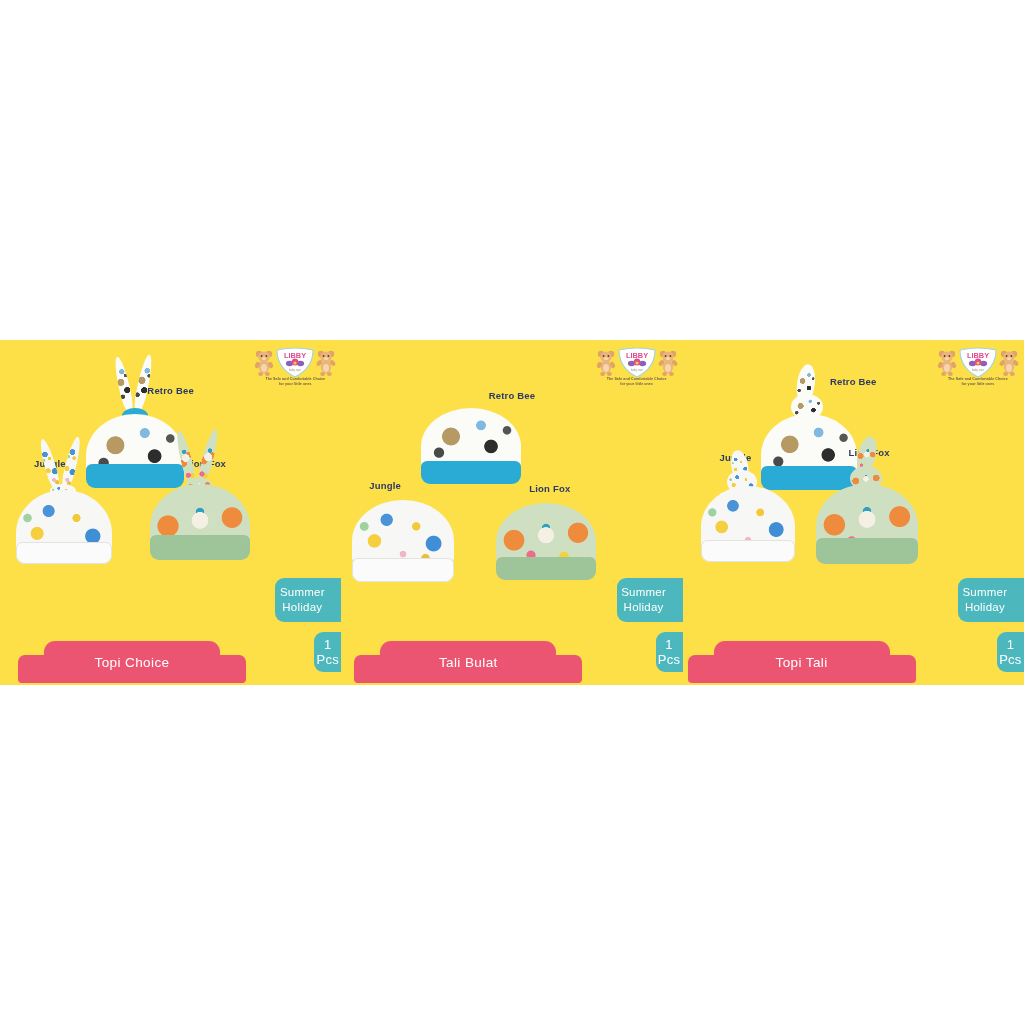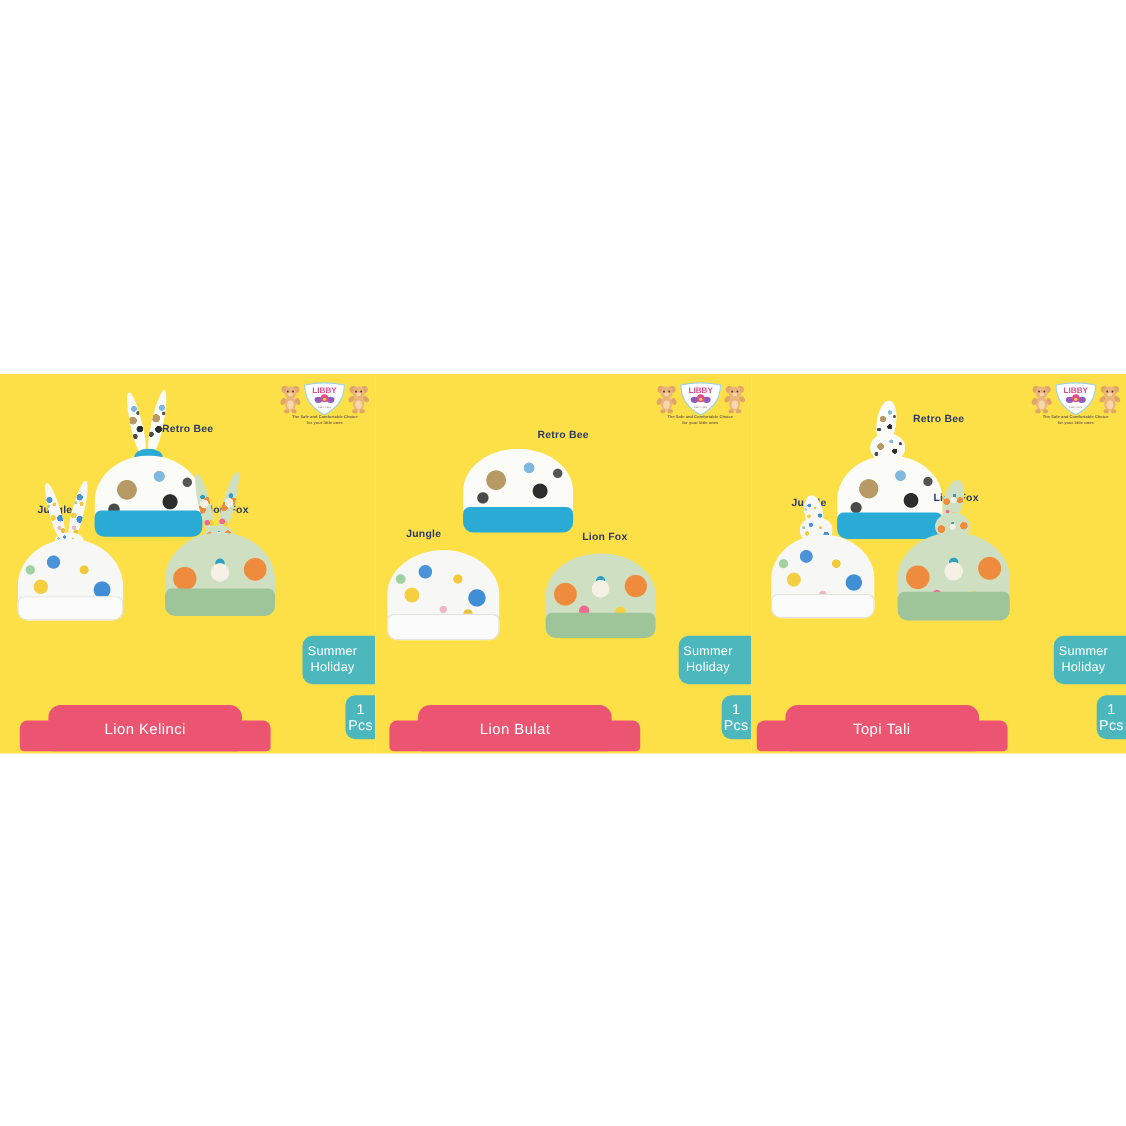--- a/index.html
+++ b/index.html
@@ -338,21 +338,21 @@
         <span>Holiday</span>
       </span>
     </div>
     <div class="badge qty" style="right:0; top:292px;">
       <span>1 Pcs</span>
     </div>
 
     <div class="name-banner" style="left:18px;">
       <div class="banner-wing" style="background:#ec5572;"></div>
       <div class="banner-center" style="background:#ec5572;">
-        <span class="banner-text">Lion Kelinci</span>
+        <span class="banner-text">Topi Choice</span>
       </div>
     </div>
   </div>
 
   <div class="product-panel p2">
 
     <div class="brand-logo">
       <div class="logo-row">
         <span class="bear left">
           <svg viewBox="0 0 20 27" width="20" height="27">
@@ -434,21 +434,21 @@
         <span>Holiday</span>
       </span>
     </div>
     <div class="badge qty" style="right:0; top:292px;">
       <span>1 Pcs</span>
     </div>
 
     <div class="name-banner" style="left:13px;">
       <div class="banner-wing" style="background:#ec5572;"></div>
       <div class="banner-center" style="background:#ec5572;">
-        <span class="banner-text">Lion Bulat</span>
+        <span class="banner-text">Tali Bulat</span>
       </div>
     </div>
   </div>
 
   <div class="product-panel p3">
 
     <div class="brand-logo">
       <div class="logo-row">
         <span class="bear left">
           <svg viewBox="0 0 20 27" width="20" height="27">

